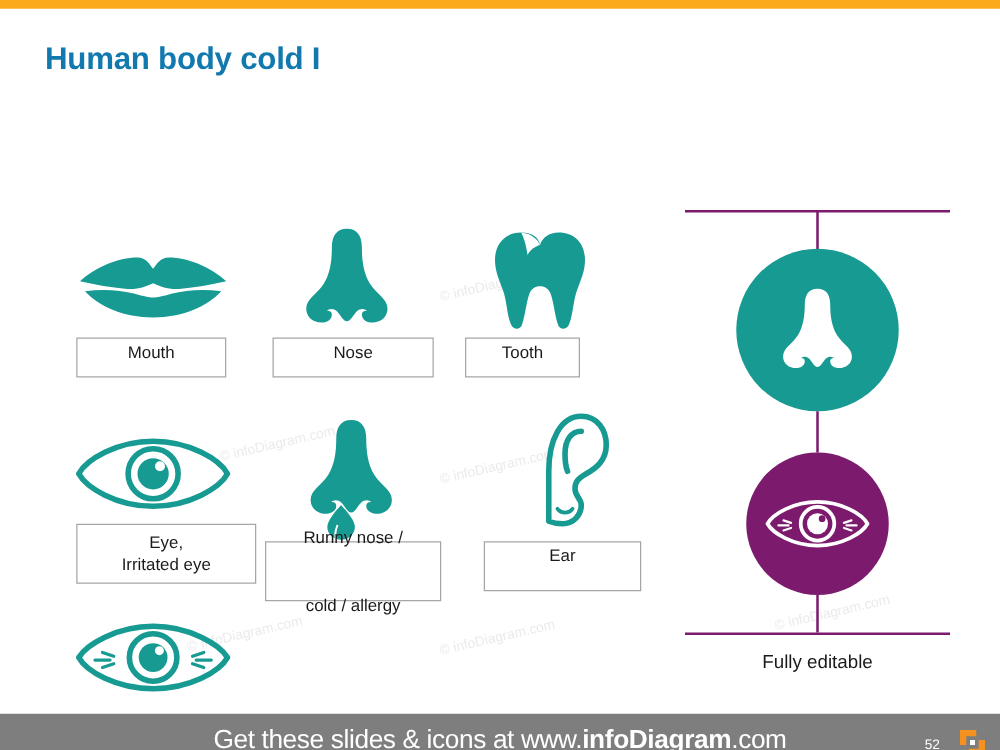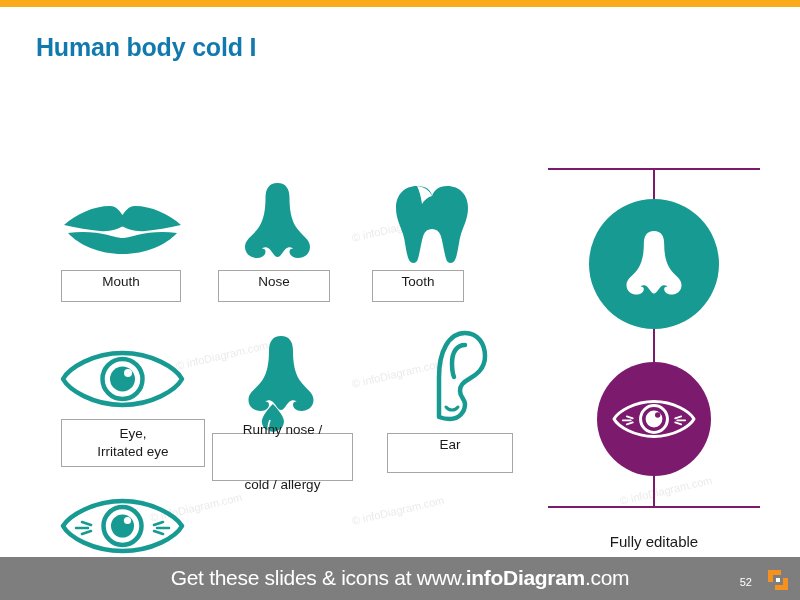--- a/index.html
+++ b/index.html
@@ -102,21 +102,21 @@
   }
   .circle-teal { background: #179A92; }
   .circle-purple { background: #7C1A6E; }
 
   
   .footer {
     position: absolute;
     left: 0;
     bottom: 0;
     width: 800px;
-    height: 43px;
+    height: 29px;
     background: #7E7E7E;
   }
   .footer-text {
     position: absolute;
     left: 0; right: 0;
     top: 9px;
     text-align: center;
     font-size: 21px;
     color: #ffffff;
     letter-spacing: -0.3px;
@@ -206,21 +206,21 @@
                C47 6 42 10 40 16
                C39 10 34 6 25 6 Z" fill="#179A92"></path>
       <path d="M25 6 C33 7 38 11 40 16 C36 17 32 20 30 24 C29 16 27 10 25 6 Z" fill="#ffffff"></path>
     </svg>
   </div>
 
   <div class="label-box" style="left:61px; top:270px; width:120px; height:32px;">
     <span>Mouth</span>
   </div>
 
-  <div class="label-box" style="left:218px; top:270px; width:112px; height:32px;">
+  <div class="label-box" style="left:218px; top:270px; width:129px; height:32px;">
     <span>Nose</span>
   </div>
 
   <div class="label-box" style="left:372px; top:270px; width:92px; height:32px;">
     <span>Tooth</span>
   </div>
 
   <div class="icon-cell" style="left:60px; top:345px; width:125px; height:68px;">
     <svg width="125" height="68" viewBox="0 0 125 68" aria-hidden="true">
       <path d="M62.5 8 C92 8 116 23 122 34 C116 45 92 60 62.5 60 C33 60 9 45 3 34 C9 23 33 8 62.5 8 Z" fill="none" stroke="#179A92" stroke-width="4.5" stroke-linejoin="round"></path>
@@ -336,21 +336,21 @@
       <circle cx="68" cy="28" r="4" fill="#7C1A6E"></circle>
       <path d="M16 36 L28 36 M22 30 L31 33 M22 42 L31 39" stroke="#ffffff" stroke-width="2.6" stroke-linecap="round"></path>
       <path d="M109 36 L97 36 M103 30 L94 33 M103 42 L94 39" stroke="#ffffff" stroke-width="2.6" stroke-linecap="round"></path>
     </svg>
   </div>
 
   <div class="panel-stem" style="left:653px; top:476px; height:30px;"></div>
 
   <div class="panel-rule" style="left:548px; top:506px; width:212px;"></div>
 
-  <div class="panel-caption" style="left:548px; top:521px; width:212px;margin-top:12px;">Fully editable</div>
+  <div class="panel-caption" style="left:548px; top:521px; width:212px;">Fully editable</div>
 
   <div class="footer">
     <div class="footer-text">
       <span>Get these slides &amp; icons at www.</span><span class="brand">infoDiagram</span><span>.com</span>
     </div>
     <div class="footer-page">52</div>
     <div class="footer-logo">
       <svg width="24" height="24" viewBox="0 0 24 24" aria-hidden="true">
         <path d="M2 2 H15 V7 H7 V14 H2 Z" fill="#F5911E"></path>
         <path d="M22 22 H9 V17 H17 V10 H22 Z" fill="#F5911E"></path>

